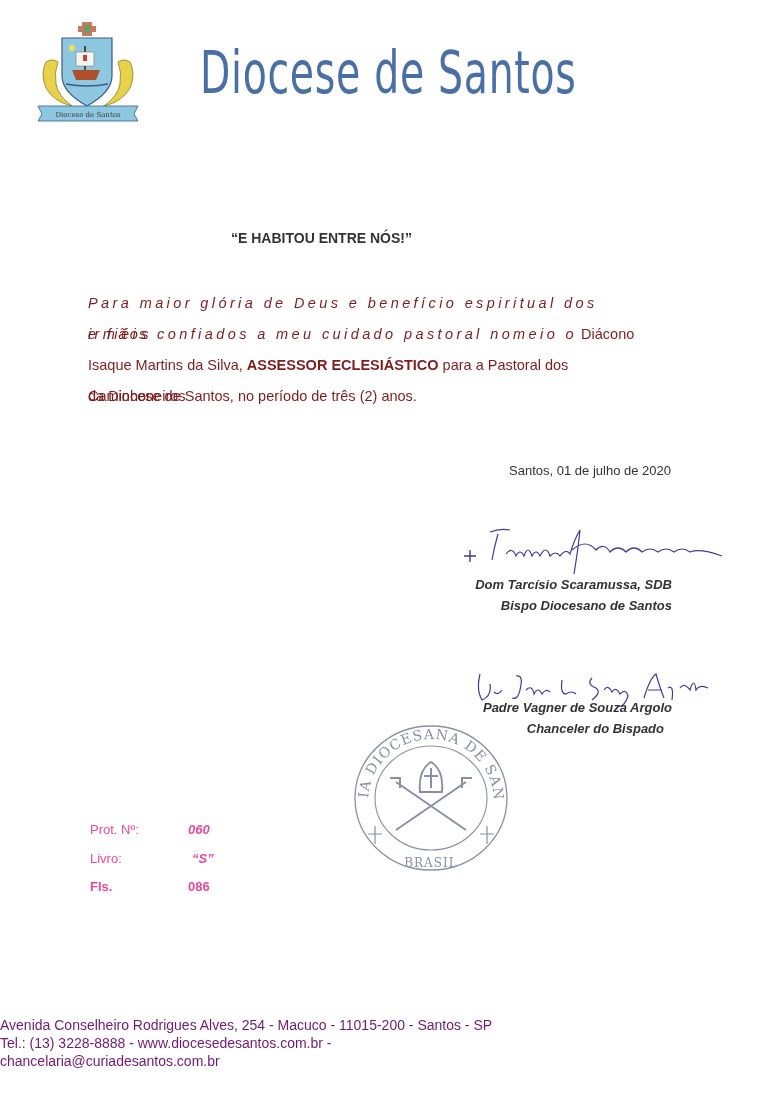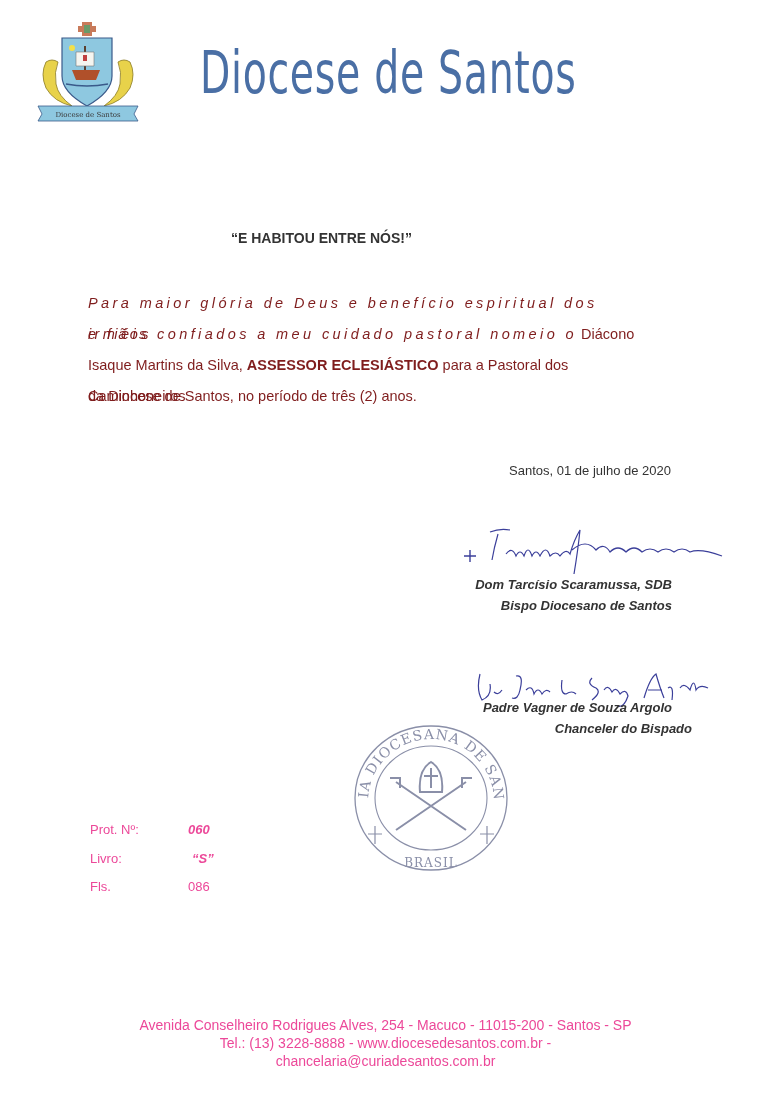--- a/index.html
+++ b/index.html
@@ -13,21 +13,21 @@
            padding-left:30px; box-sizing:border-box; }
   .body { left:88px; width:580px; font-size:14.5px; line-height:31px; color:#7f1d1d; }
   .spaced { font-style:italic; letter-spacing:3.4px; }
   #date { right:100px; top:463px; font-size:13px; color:#333; }
   .sig-name { font-size:13px; font-weight:bold; font-style:italic; color:#333; text-align:right; }
   #sig1 { left:460px; top:520px; width:280px; height:60px; }
   #sig2 { left:468px; top:670px; width:250px; height:40px; }
   .meta { left:90px; font-size:13px; color:#ec4899; }
   .meta .v { position:absolute; left:58px;margin-left:40px; }
   #seal { left:346px; top:722px; width:170px; height:152px; }
-  #footer { left:0; width:771px; top:1016px; text-align:center; font-size:14px; color:#ec4899; line-height:18px; }
+  #footer { left:0; width:771px; top:1016px; font-size:14px; color:#701a75; line-height:18px; }
 </style>
 </head>
 <body>
 
 <div id="crest" class="abs">
   <svg width="104" height="100" viewBox="0 0 104 100">
 
     <rect x="46" y="0" width="10" height="14" fill="#c87a5a"></rect>
     <rect x="42" y="4" width="18" height="6" fill="#c87a5a"></rect>
     <rect x="48" y="3" width="6" height="8" fill="#6a9a6a"></rect>
@@ -74,21 +74,21 @@
 </div>
 <div class="abs sig-name" style="left:420px; width:252px; top:577px;">Dom Tarcísio Scaramussa, SDB</div>
 <div class="abs sig-name" style="left:420px; width:252px; top:598px;">Bispo Diocesano de Santos</div>
 
 <div id="sig2" class="abs">
   <svg width="250" height="40" viewBox="0 0 250 40">
     <path d="M12 4 Q8 20 14 30 Q24 26 22 14 M26 22 Q30 26 34 20 M48 6 Q56 4 52 20 Q50 30 44 28 M58 20 Q64 14 66 24 Q70 16 74 24 Q78 18 82 22 M94 10 Q92 24 98 24 Q104 20 108 24 M124 8 Q118 14 128 18 Q134 22 124 30 M136 20 Q140 14 144 22 Q148 16 152 24 Q158 18 160 26 Q156 38 150 36 M176 28 Q182 8 188 4 Q192 18 196 28 M180 20 H194 M200 18 Q206 14 204 30 M212 18 Q216 12 222 20 Q226 6 228 20 Q232 14 240 18" stroke="#3b3f9a" stroke-width="1.2" fill="none"></path>
   </svg>
 </div>
 <div class="abs sig-name" style="left:420px; width:252px; top:700px;">Padre Vagner de Souza Argolo</div>
-<div class="abs sig-name" style="left:440px; width:252px; top:721px;">Chanceler do Bispado</div>
+<div class="abs sig-name" style="left:412px; width:252px; top:721px;">Chanceler do Bispado</div>
 
 <div id="seal" class="abs">
   <svg width="170" height="152" viewBox="0 0 170 152">
     <defs>
       <path id="sealTop" d="M 22 80 A 63 63 0 0 1 148 80"></path>
       <path id="sealBot" d="M 40 120 A 60 60 0 0 0 130 120"></path>
     </defs>
     <ellipse cx="85" cy="76" rx="76" ry="72" fill="none" stroke="#8a8fa8" stroke-width="1.3"></ellipse>
     <ellipse cx="85" cy="76" rx="56" ry="52" fill="none" stroke="#8a8fa8" stroke-width="1.1"></ellipse>
     <text font-family="DejaVu Serif, serif" font-size="14" fill="#8a8fa8" letter-spacing="1">
@@ -107,21 +107,21 @@
 </div>
 
 <div class="abs meta" style="top:822px;">
   <span>Prot. Nº:</span>
   <b><i class="v">060</i></b>
 </div>
 <div class="abs meta" style="top:851px;">
   <span>Livro:</span>
   <b><i class="v" style="left:62px;">“S”</i></b>
 </div>
-<div class="abs meta" style="top:879px;">
+<div class="abs meta" style="top:879px;font-weight:bold;">
   <span>Fls.</span>
   <span class="v">086</span>
 </div>
 
 <div id="footer" class="abs">
   <div>Avenida Conselheiro Rodrigues Alves, 254 - Macuco - 11015-200 - Santos - SP</div>
   <div>Tel.: (13) 3228-8888 -  www.diocesedesantos.com.br -</div>
   <div>chancelaria@curiadesantos.com.br</div>
 </div>
 

